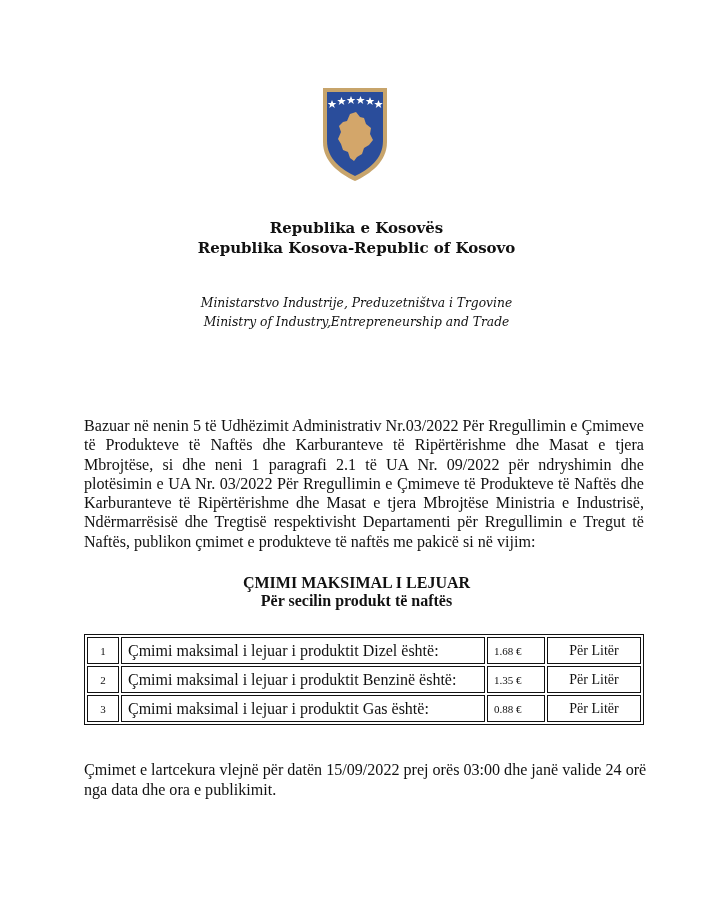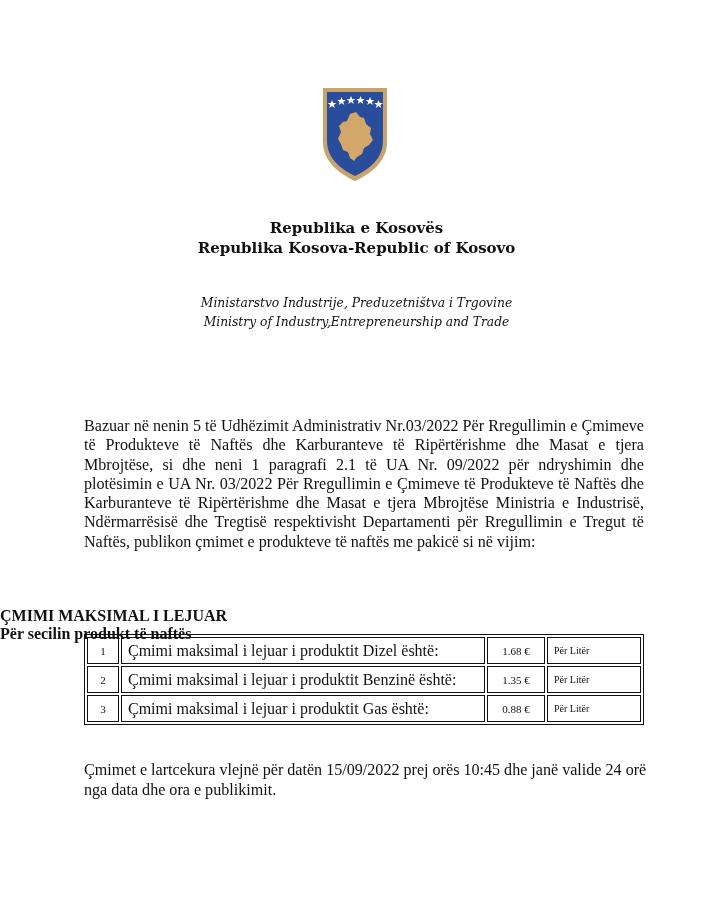--- a/index.html
+++ b/index.html
@@ -52,26 +52,25 @@
       font-family: "Liberation Serif", serif;
       font-size: 16.1px;
       line-height: 19.3px;
       text-align: justify;
     }
     .price-heading {
       position: absolute;
       left: 0;
       width: 713px;
       top: 574px;
-      text-align: left;
+      text-align: center;
       font-family: "Liberation Serif", serif;
       font-weight: bold;
       font-size: 16px;
       line-height: 18px;
-      margin-top: 33px;
     }
     table.price-table {
       position: absolute;
       left: 84px;
       top: 634px;
       width: 560px;
       border-collapse: separate;
       border-spacing: 2px;
       border: 1px solid #111;
       font-family: "Liberation Serif", serif;
@@ -86,26 +85,26 @@
       width: 18px;
       text-align: center;
       font-size: 11px;
     }
     td.col-desc {
       font-size: 16px;
       text-align: left;
     }
     td.col-price {
       width: 44px;
-      text-align: center;
       font-size: 11px;
     }
     td.col-unit {
       width: 80px;
-      font-size: 10px;
+      text-align: center;
+      font-size: 14px;
     }
     .footer-para {
       position: absolute;
       left: 84px;
       width: 570px;
       top: 760px;
       font-family: "Liberation Serif", serif;
       font-size: 16.1px;
       line-height: 19.5px;
     }
@@ -162,13 +161,13 @@
     </tr>
     <tr>
       <td class="col-num">3</td>
       <td class="col-desc">Çmimi maksimal i lejuar i produktit Gas është:</td>
       <td class="col-price">0.88 €</td>
       <td class="col-unit">Për Litër</td>
     </tr>
   </tbody>
 </table>
 
-<div class="footer-para">Çmimet e lartcekura vlejnë për datën 15/09/2022 prej orës 10:45 dhe janë valide 24 orë nga data dhe ora e publikimit.</div>
+<div class="footer-para">Çmimet e lartcekura vlejnë për datën 15/09/2022 prej orës 03:00 dhe janë valide 24 orë nga data dhe ora e publikimit.</div>
 
 </body></html>

